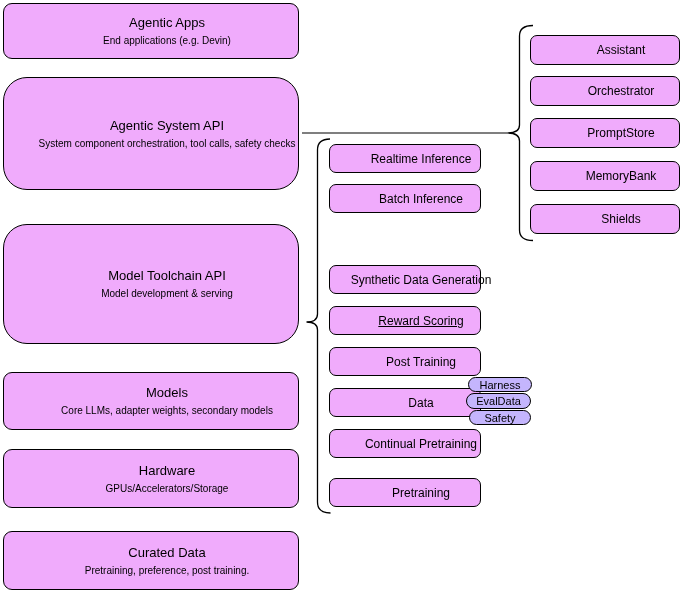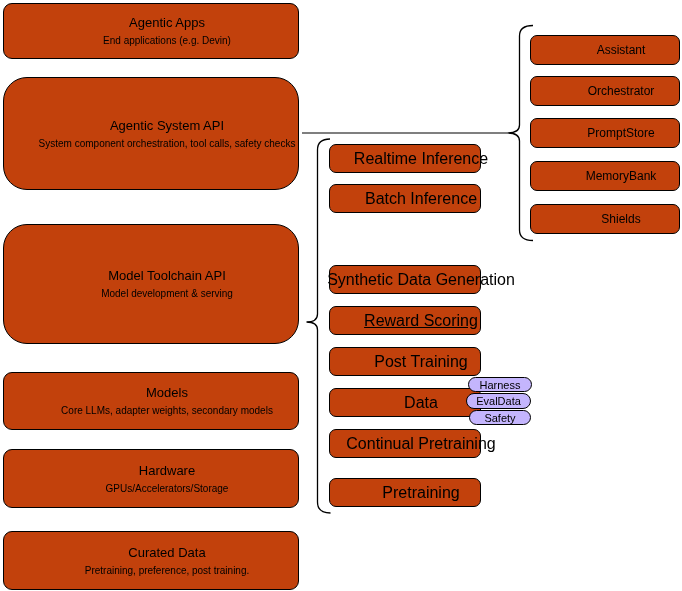--- a/index.html
+++ b/index.html
@@ -12,21 +12,21 @@
     width: 682px;
     height: 591px;
     background: #ffffff;
     font-family: "Liberation Sans", sans-serif;
     color: #000000;
     overflow: hidden;
   }
   .node {
     position: absolute;
     box-sizing: border-box;
-    background: #c2410c;
+    background: #f0abfc;
     border: 1px solid #000000;
     display: flex;
     flex-direction: column;
     align-items: center;
     justify-content: center;
     text-align: center;
     padding-left: 32px;
   }
   .lbox {
     left: 3px;
@@ -41,21 +41,21 @@
     font-size: 10px;
     line-height: 12px;
     margin-top: 4px;
     white-space: nowrap;
   }
   .mbox {
     left: 329px;
     width: 152px;
     height: 29px;
     border-radius: 7px;
-    font-size: 16px;
+    font-size: 12px;
     white-space: nowrap;
   }
   .rbox {
     left: 530px;
     width: 150px;
     height: 30px;
     border-radius: 7px;
     font-size: 12px;
     white-space: nowrap;
   }

